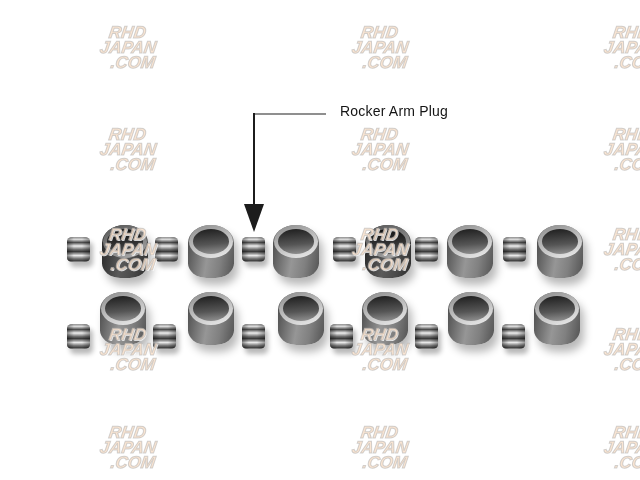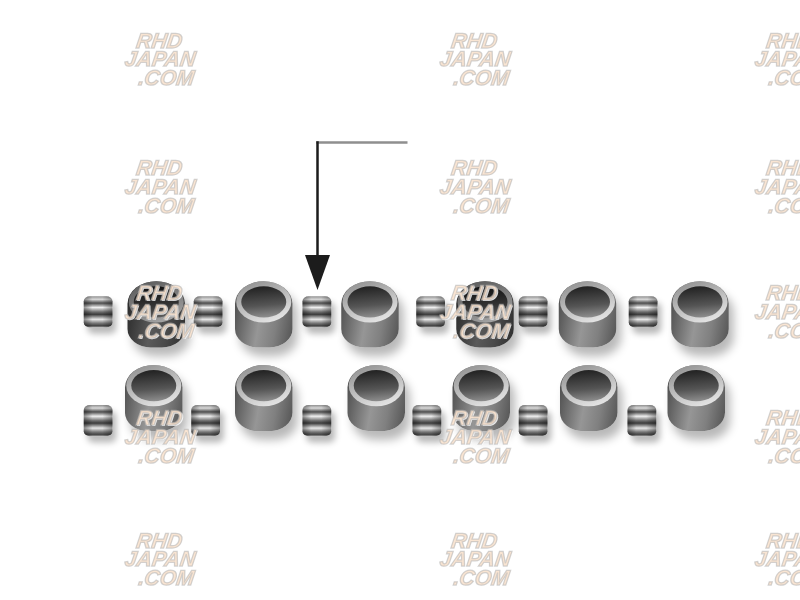--- a/index.html
+++ b/index.html
@@ -222,13 +222,14 @@
       <div class="wm" style="left: 604px; top: 425px;">
         <span class="l1">RHD</span>
         <span class="l2">JAPAN</span>
         <span class="l3">.COM</span>
       </div>
     </div>
 
   <div id="hline" class="anno" style="left: 253px; top: 113px; width: 73px;"></div>
   <div id="vline" class="anno" style="left: 253px; top: 113px; height: 92px;"></div>
   <div id="arrowhead" class="anno" style="left: 244px; top: 204px;"></div>
+  <div id="callout-label" class="anno" style="left: 340px; top: 103px;">Rocker Arm Plug</div>
 </div>
 
 </body></html>

